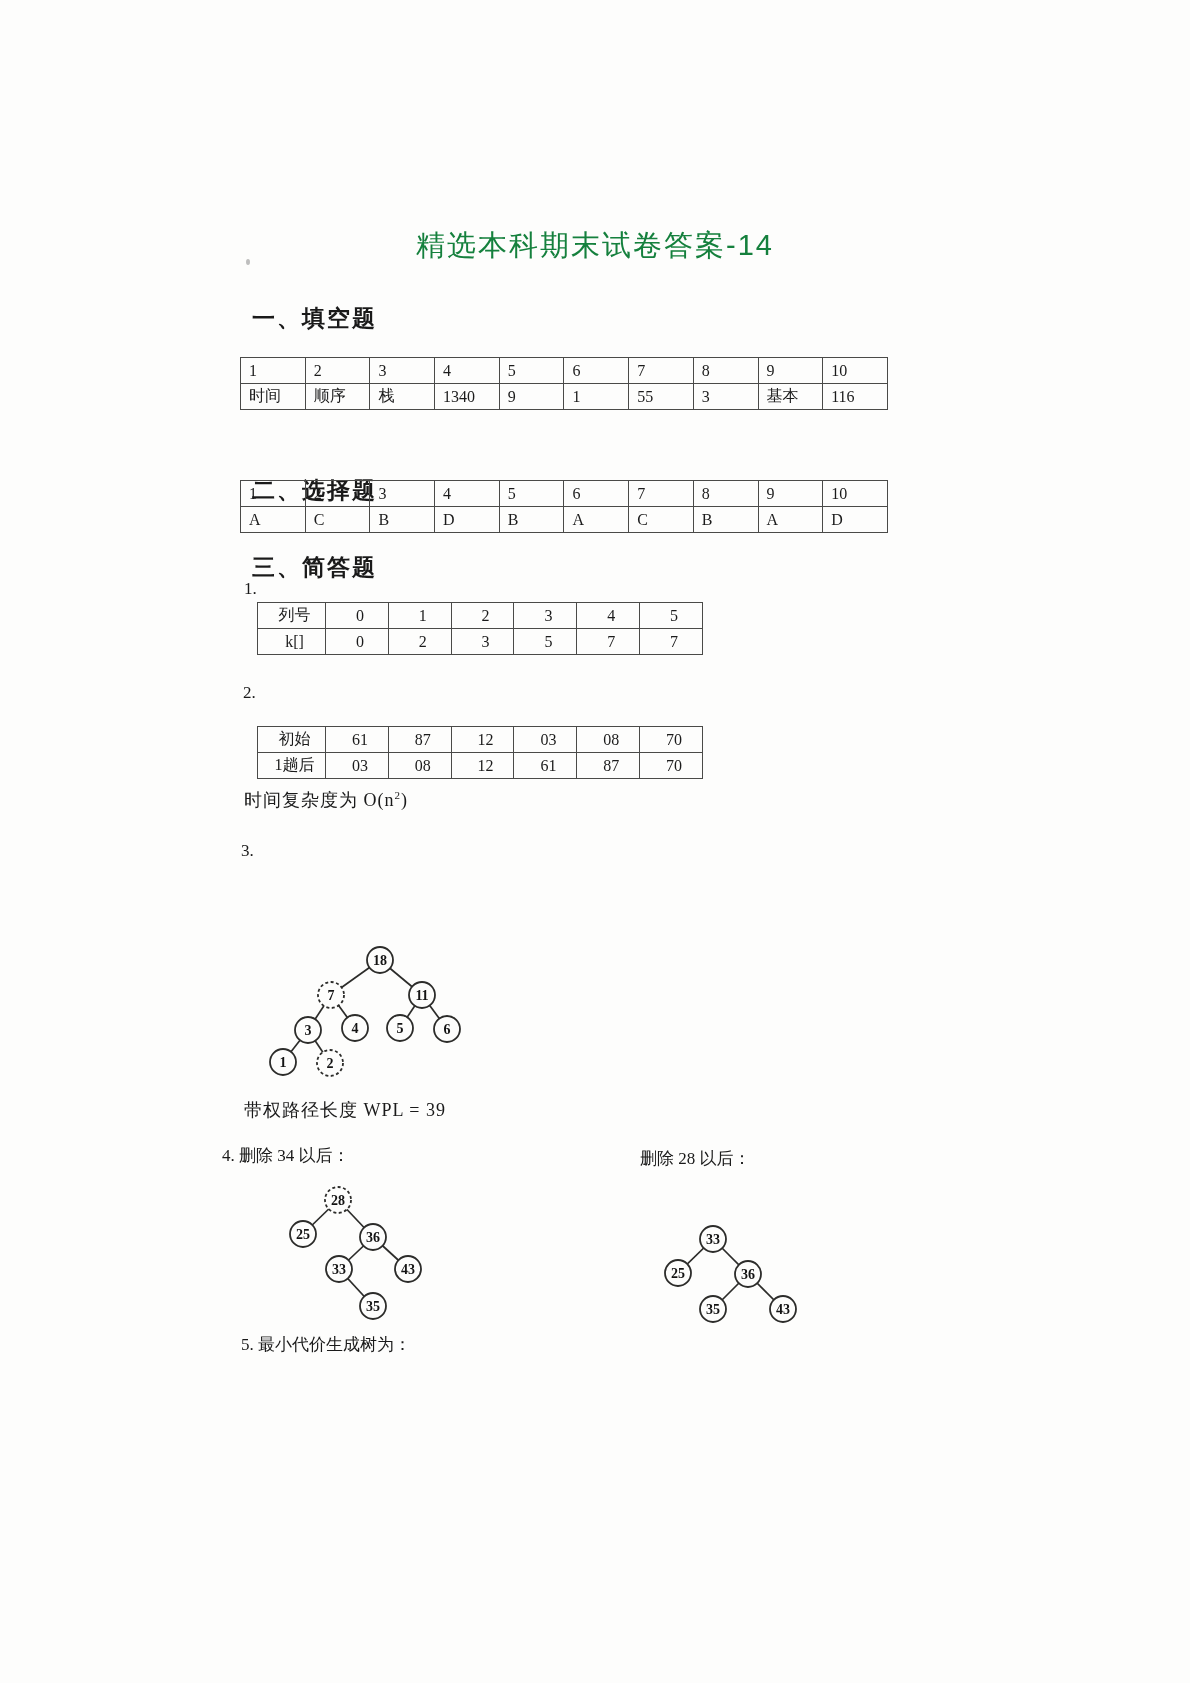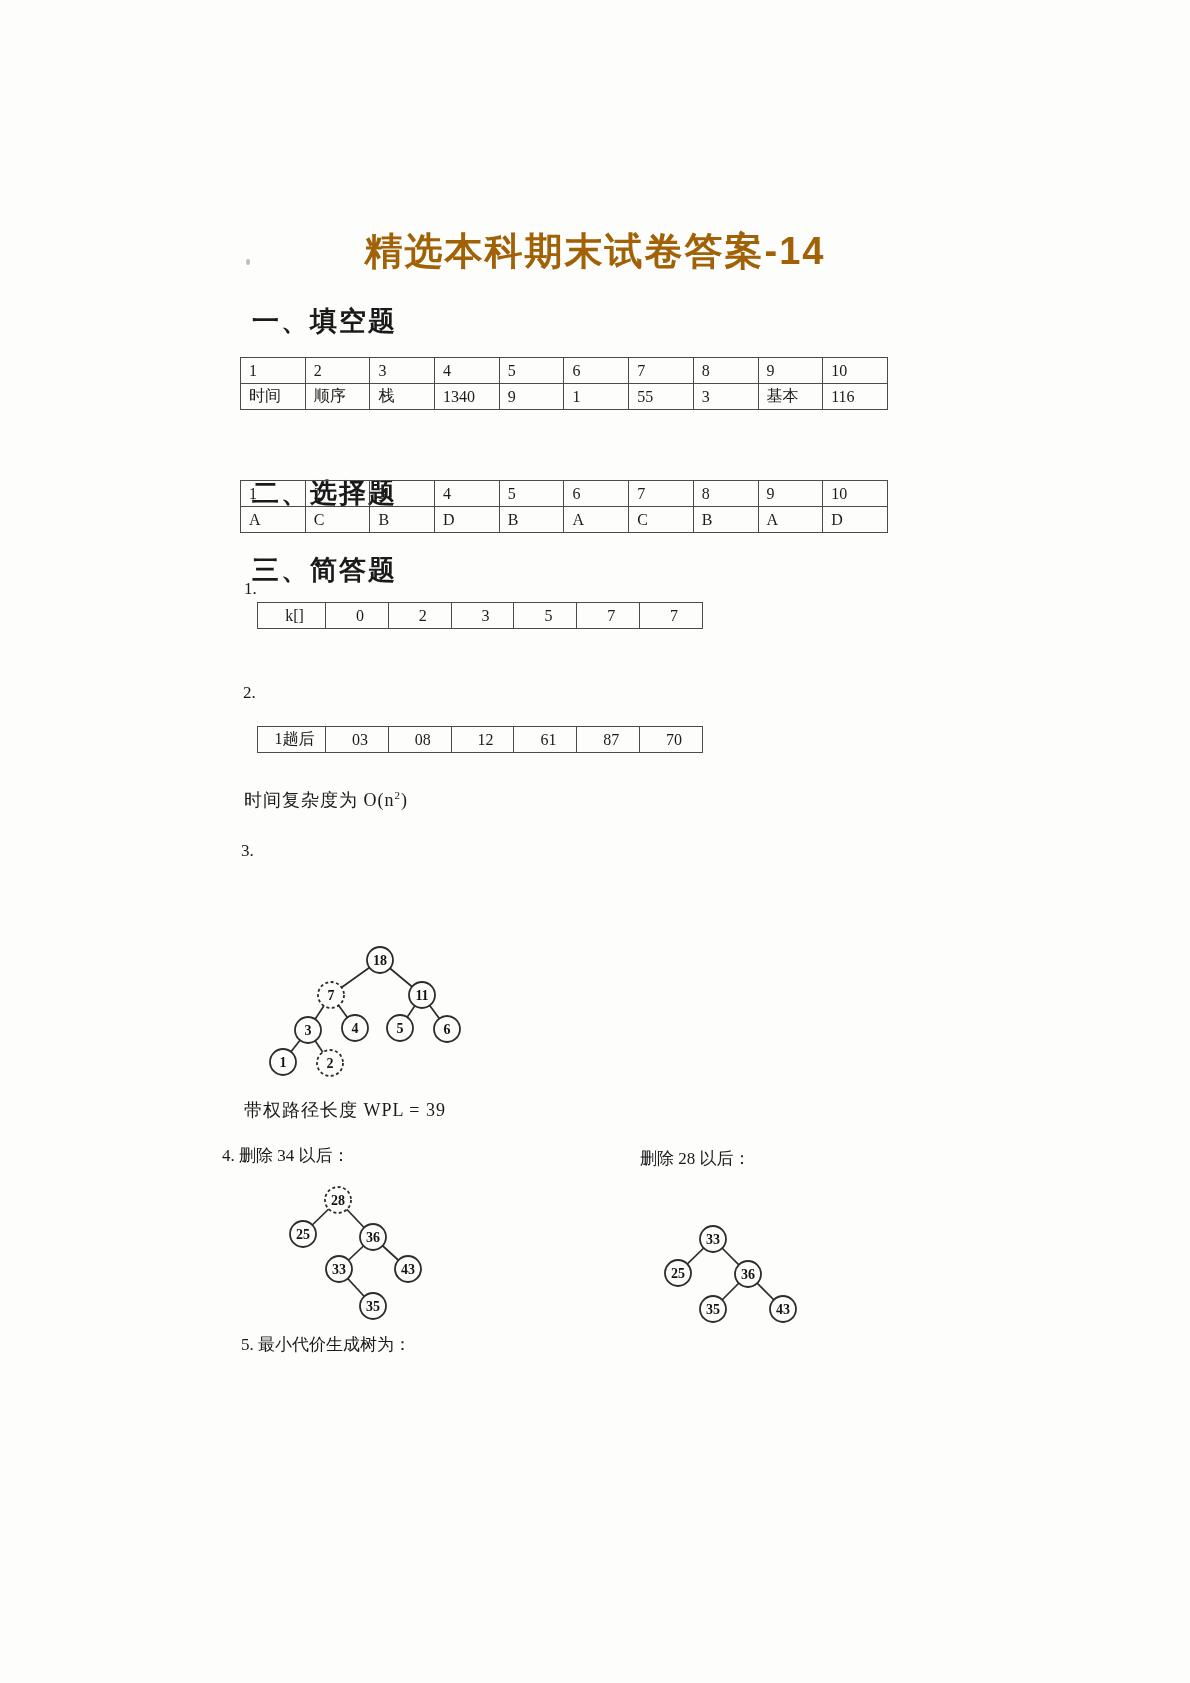--- a/index.html
+++ b/index.html
@@ -5,26 +5,26 @@
   * { margin:0; padding:0; box-sizing:border-box; }
   html,body { background:#e9e9e7; }
   body { font-family:"Liberation Serif", serif; }
   .page {
     position:relative; width:1190px; height:1683px; margin:0 auto;
     background:#fdfdfc; color:#1c1c1c; overflow:hidden;
   }
   .title {
     position:absolute; top:226px; left:0; width:100%;
     text-align:center; font-family:"Liberation Sans", sans-serif;
-    font-weight:bold; font-size:38px; letter-spacing:2px; color:#a16207;
+    font-weight:normal; font-size:29px; letter-spacing:2px; color:#15803d;
   }
   .speck { position:absolute; left:246px; top:259px; width:4px; height:6px;
     background:#8a8a8a; opacity:.55; border-radius:50%; }
   .heading {
-    position:absolute; font-size:27px; font-weight:600; letter-spacing:2px; color:#1a1a1a;
+    position:absolute; font-size:23px; font-weight:600; letter-spacing:2px; color:#1a1a1a;
   }
   .h-s1 { left:252px; top:303px; }
   .h-s2 { left:252px; top:447px;margin-top:28px; }
   .h-s3 { left:252px; top:552px; }
   .qlabel { position:absolute; font-size:17px; color:#1a1a1a; }
   .lbl-q1 { left:244px; top:579px; }
   .lbl-q2 { left:243px; top:683px; }
   .lbl-q3 { left:241px; top:841px; }
   .lbl-q4-left  { left:222px; top:1144px; }
   .lbl-q4-right { left:592px; top:1147px;margin-left:48px; }
@@ -128,35 +128,53 @@
       <td>D</td>
     </tr>
   </tbody>
     </table>
 
   <div class="heading h-s3">三、简答题</div>
 
   <div class="qlabel lbl-q1">1.</div>
   <table class="answer-table t3">
     <tbody>
+        <tr>
+      <td>列号</td>
+      <td>0</td>
+      <td>1</td>
+      <td>2</td>
+      <td>3</td>
+      <td>4</td>
+      <td>5</td>
+    </tr>
     <tr>
       <td>k[]</td>
       <td>0</td>
       <td>2</td>
       <td>3</td>
       <td>5</td>
       <td>7</td>
       <td>7</td>
     </tr>
   </tbody>
     </table>
 
   <div class="qlabel lbl-q2">2.</div>
   <table class="answer-table t4">
     <tbody>
+        <tr>
+      <td>初始</td>
+      <td>61</td>
+      <td>87</td>
+      <td>12</td>
+      <td>03</td>
+      <td>08</td>
+      <td>70</td>
+    </tr>
     <tr>
       <td>1趟后</td>
       <td>03</td>
       <td>08</td>
       <td>12</td>
       <td>61</td>
       <td>87</td>
       <td>70</td>
     </tr>
   </tbody>

